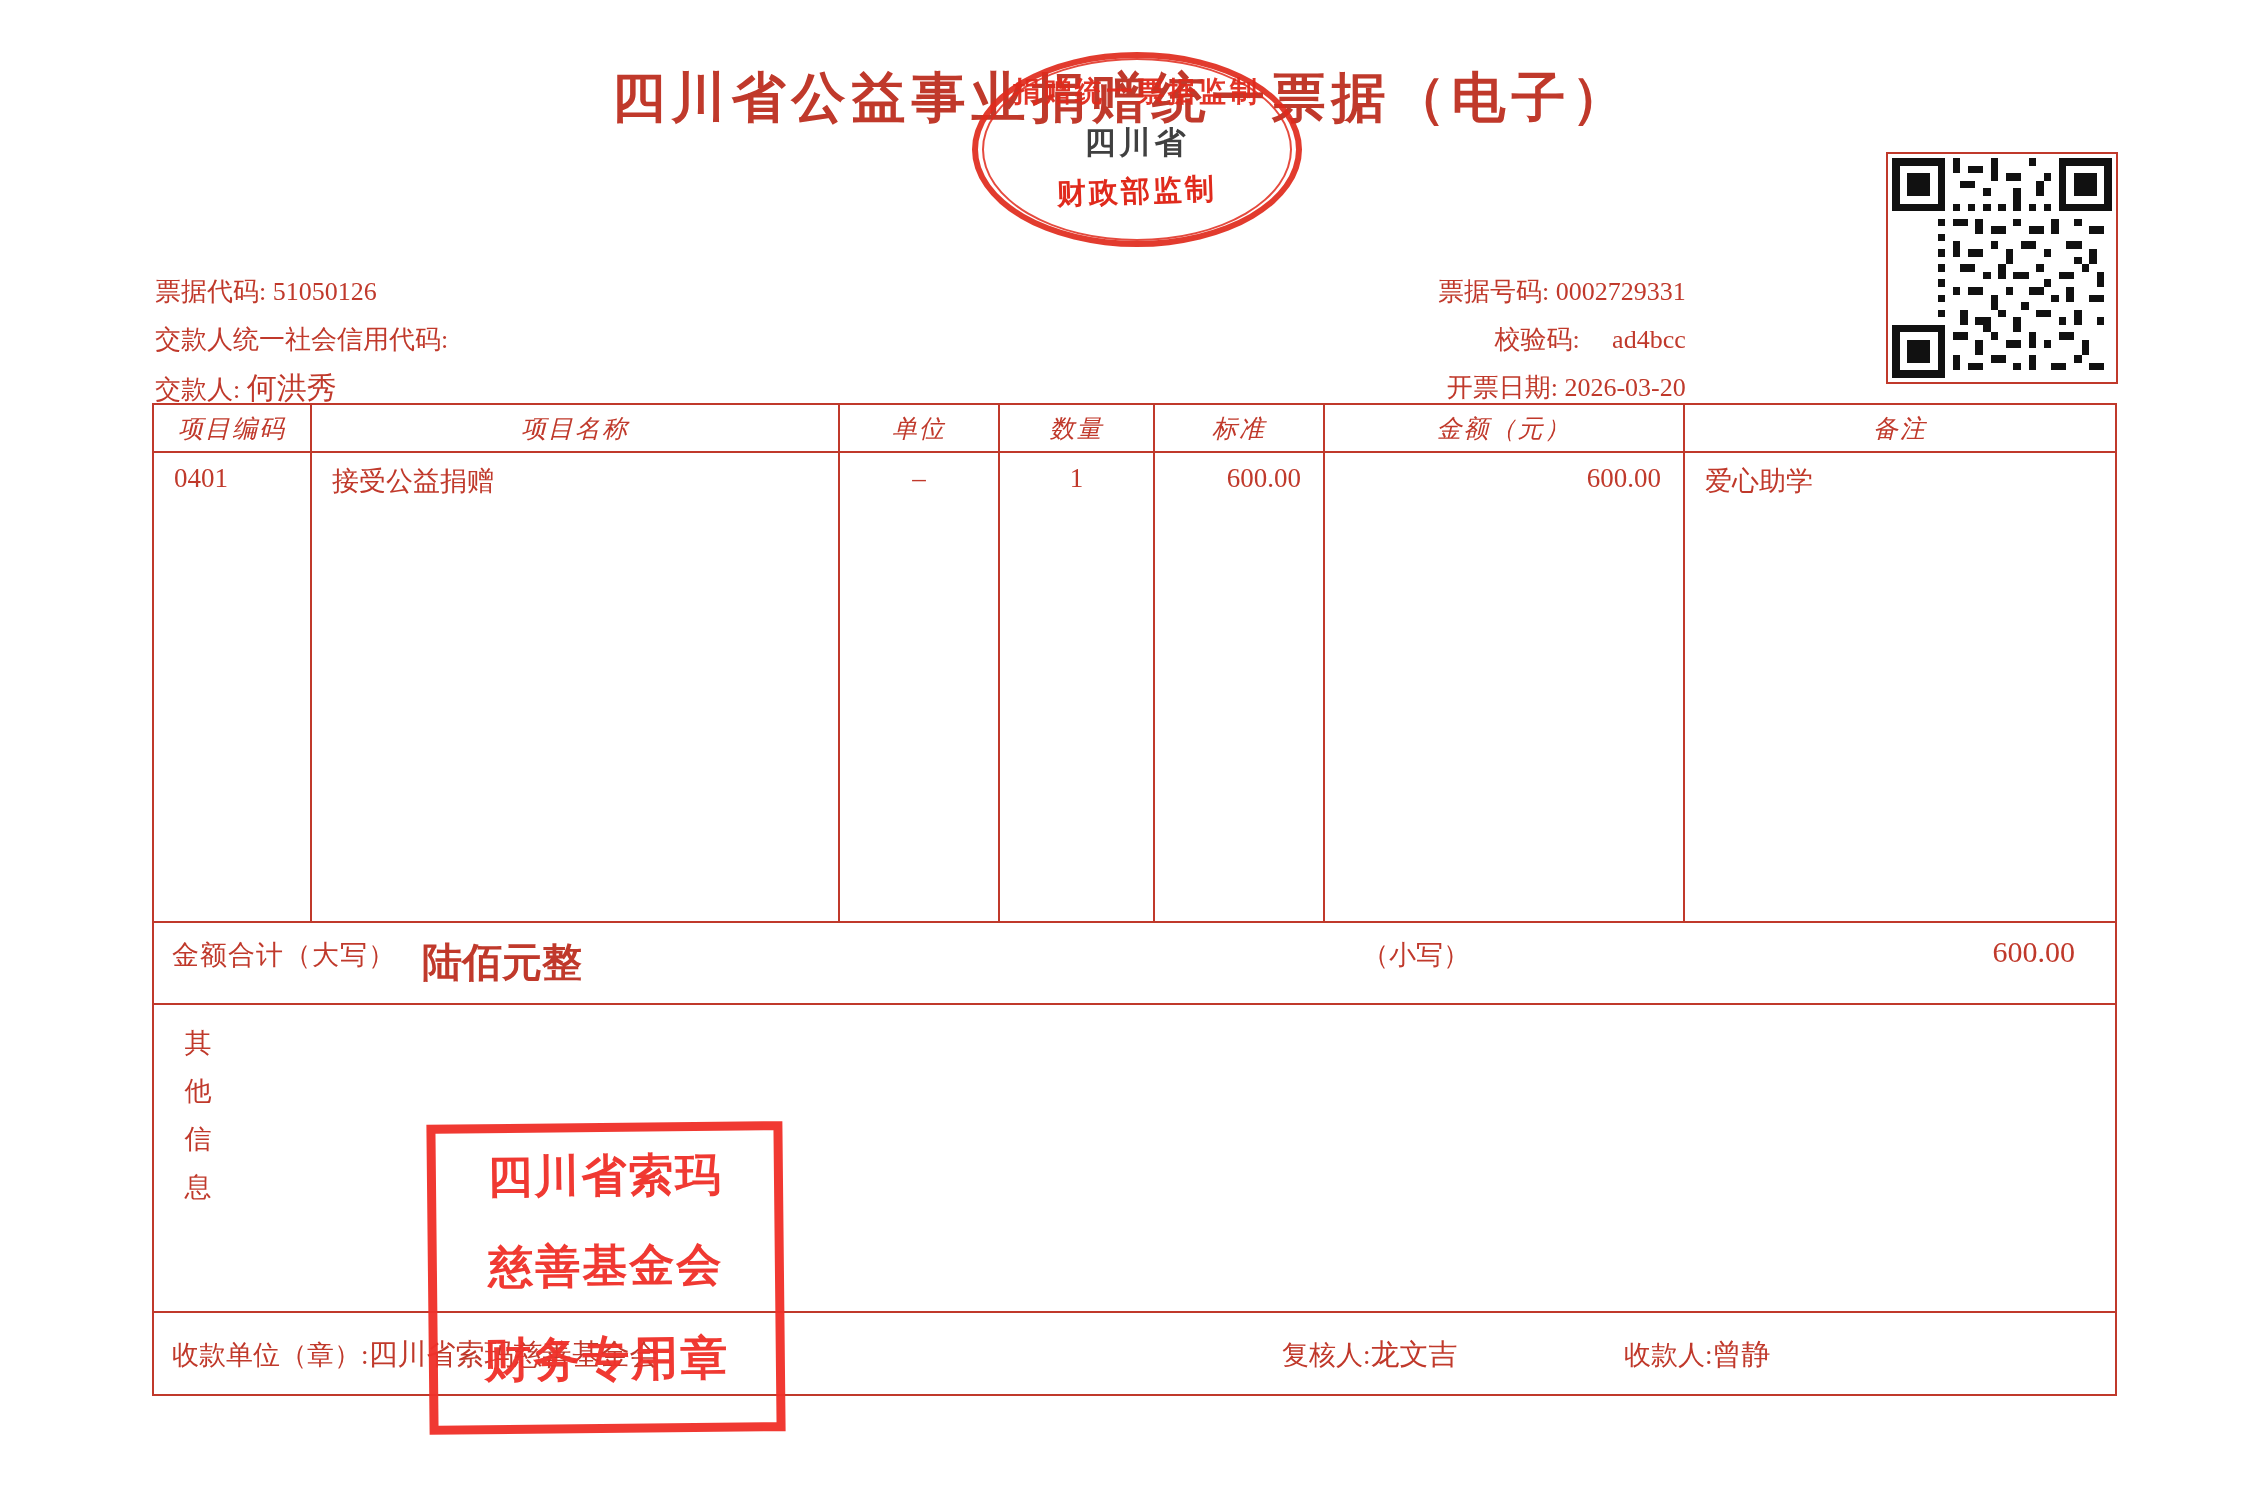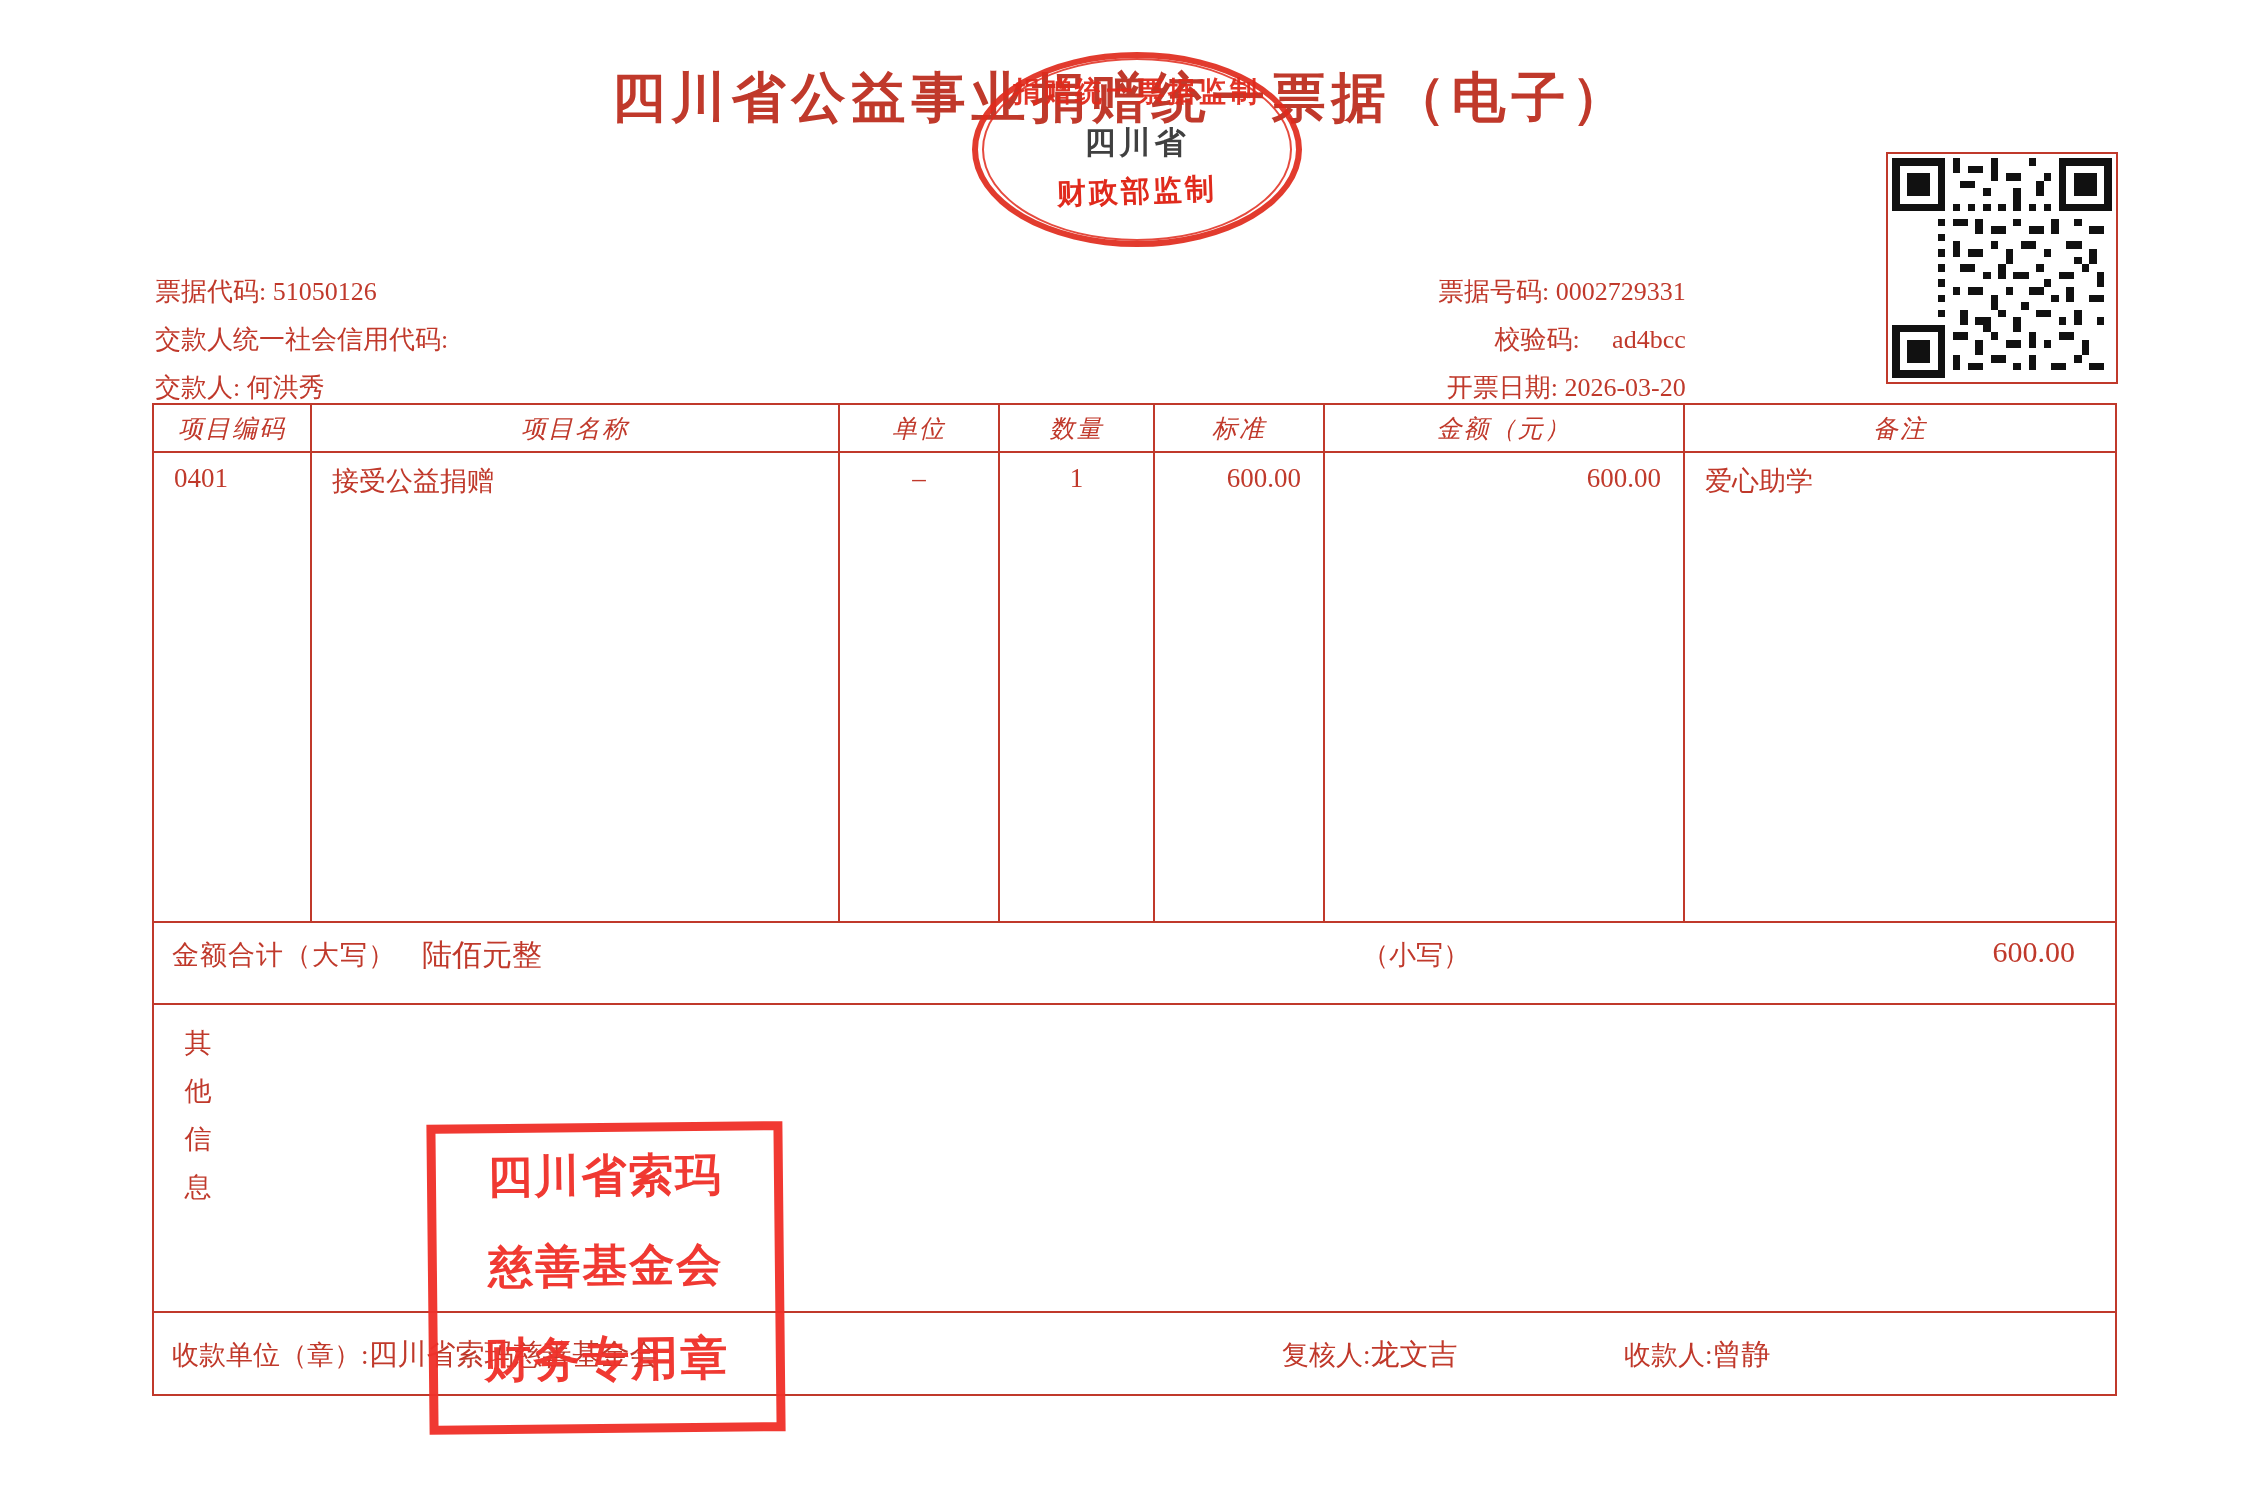--- a/index.html
+++ b/index.html
@@ -57,21 +57,21 @@
     line-height: 48px;
     color: #c0392b;
     white-space: nowrap;
   }
   .meta-left { left: 155px; top: 268px; }
   .meta-right { left: 1438px; top: 268px; text-align: right; }
   .meta-row { height: 48px; }
   .meta-label { display:inline-block; }
   .meta-val { display:inline-block; font-family: "Liberation Serif", serif; }
   .meta-val.mono { font-family: "Liberation Serif", serif; }
-  .payer-name { font-size: 26px; }
+  .payer-name { font-size: 30px; }
 
   
   .frame {
     position: absolute;
     left: 152px;
     top: 403px;
     width: 1965px;
     height: 993px;
     border: 2px solid #c0392b;
     box-sizing: border-box;
@@ -139,21 +139,22 @@
     height: 82px;
     border-bottom: 2px solid #c0392b;
     box-sizing: border-box;
   }
   .total-label {
     position: absolute; left: 18px; top: 14px;
     font-size: 27px; letter-spacing: 1px;
   }
   .total-words {
     position: absolute; left: 268px; top: 12px;
-    font-size: 30px;
+    font-size: 40px;
+    font-weight: bold;
   }
   .total-small-label {
     position: absolute; left: 1208px; top: 14px;
     font-size: 27px;
   }
   .total-amount {
     position: absolute; right: 40px; top: 12px;
     font-size: 30px;
   }
 

